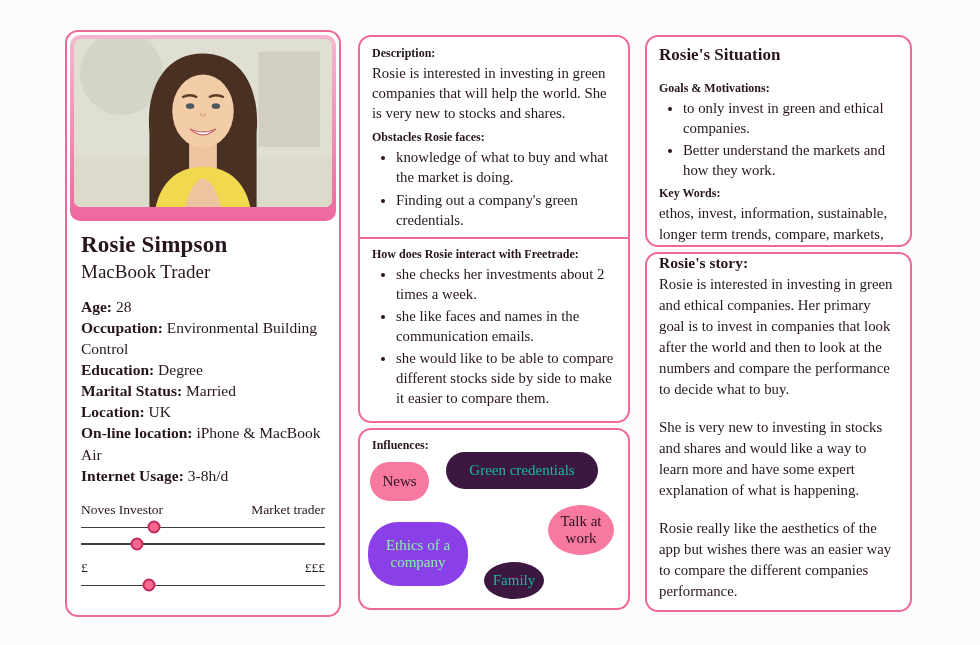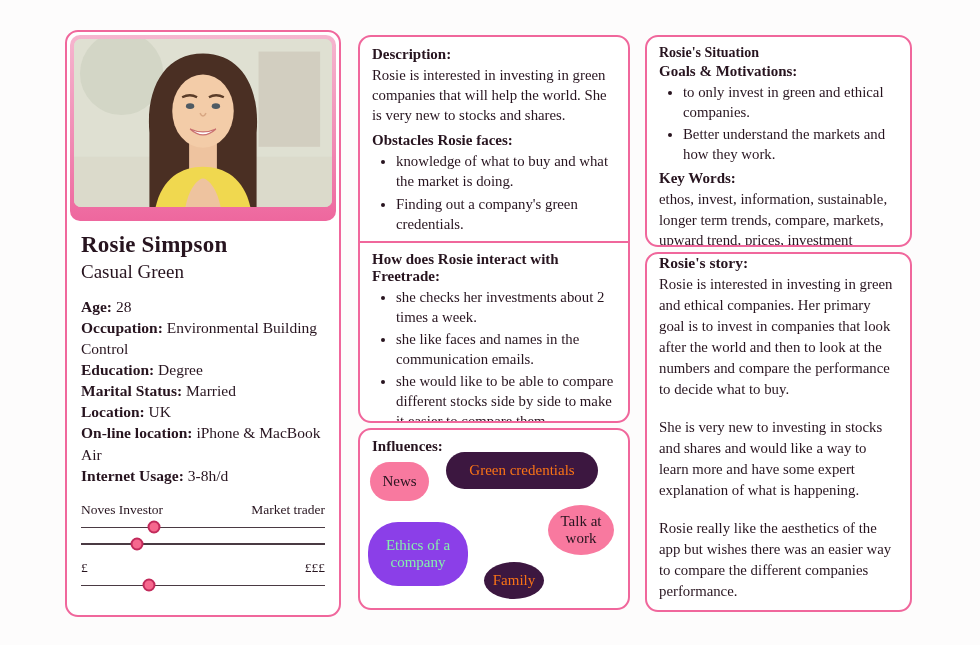--- a/index.html
+++ b/index.html
@@ -39,42 +39,42 @@
   .slider { margin-top:15px; }
   .slider-labels { display:flex; justify-content:space-between; font-size:13.5px; margin-bottom:9px; }
   .slider-track { position:relative; height:1.5px; background:#4a3a43; }
   .knob {
     position:absolute; top:50%; width:13px; height:13px; border-radius:50%;
     background:#f6688e; border:2px solid #c22a5b;
     transform:translate(-50%,-50%);
   }
   
   #desc-card { left:358px; top:35px; width:272px; height:388px; padding:9px 12px; }
-  .h { font-weight:700; font-size:15px; margin-bottom:2px; }
+  .h { font-weight:700; font-size:12px; margin-bottom:2px; }
   .body-text { font-size:14.8px; line-height:1.36; }
   ul.blist { margin:2px 0 6px 0; padding-left:24px; font-size:14.8px; line-height:1.36; }
   ul.blist li { margin-bottom:2px; }
   .section-divider { border:none; border-top:2px solid #f0679c; margin:7px -12px 8px; }
   .spacer { height:7px; }
   #influence-card { left:358px; top:428px; width:272px; height:182px; padding:8px 12px; }
   .bubble {
     position:absolute; display:flex; align-items:center; justify-content:center;
     text-align:center; font-size:15px; line-height:1.15; padding:4px 8px;
   }
   .bubble.pink { background:#f8799f; color:#27141f; }
-  .bubble.dark { background:#3c1740; color:#f97316; }
+  .bubble.dark { background:#3c1740; color:#14b8a6; }
   .bubble.purple { background:#8b3fe8; color:#86efac; }
   #bub-news   { left:10px;  top:32px;  width:59px;  height:39px; border-radius:20px; }
   #bub-green  { left:86px;  top:22px;  width:152px; height:37px; border-radius:19px; }
   #bub-ethics { left:8px;   top:92px;  width:100px; height:64px; border-radius:30px; }
   #bub-talk   { left:188px; top:75px;  width:66px;  height:50px; border-radius:50%; }
   #bub-family { left:124px; top:132px; width:60px;  height:37px; border-radius:50%; }
   
   #situation-card { left:645px; top:35px; width:267px; height:212px; padding:8px 12px; }
-  #situation-card .title { font-size:14px; font-weight:700; margin-bottom:2px; }
+  #situation-card .title { font-size:17px; font-weight:700; margin-bottom:16px; }
   #story-card { left:645px; top:252px; width:267px; height:360px; padding:0 12px; }
   #story-card .title { font-size:15.5px; font-weight:700; margin-bottom:2px; }
   .story-p { font-size:14.8px; line-height:1.42; margin-bottom:17px; }
 </style>
 </head>
 <body>
 
 <div class="card" id="profile-card">
   <div class="photo-frame">
     <div class="photo">
@@ -92,21 +92,21 @@
         <ellipse cx="143" cy="69" rx="4.2" ry="2.8" fill="#4e5a63"></ellipse>
         <path d="M127 76 Q130 82 133 76" stroke="#d8a783" stroke-width="1.6" fill="none"></path>
         <path d="M117 92 Q130 104 143 92 Q130 98 117 92" fill="#ffffff" stroke="#c96f6f" stroke-width="1.2"></path>
         <path d="M82 172 C88 142 108 130 130 130 C152 130 172 142 178 172 Z" fill="#f0d84f"></path>
         <path d="M112 172 C116 150 126 142 130 142 C134 142 144 150 148 172 Z" fill="#eec39f"></path>
       </svg>
     </div>
   </div>
   <div class="profile-body">
     <div class="persona-name">Rosie Simpson</div>
-    <div class="persona-role">Casual Green</div>
+    <div class="persona-role">MacBook Trader</div>
     <div class="details">
       <p class="detail"><b>Age:</b> <span>28</span></p>
       <p class="detail"><b>Occupation:</b> <span>Environmental Building Control</span></p>
       <p class="detail"><b>Education:</b> <span>Degree</span></p>
       <p class="detail"><b>Marital Status:</b> <span>Married</span></p>
       <p class="detail"><b>Location:</b> <span>UK</span></p>
       <p class="detail"><b>On-line location:</b> <span>iPhone &amp; MacBook Air</span></p>
       <p class="detail"><b>Internet Usage:</b> <span>3-8h/d</span></p>
     </div>
     <div class="sliders">

